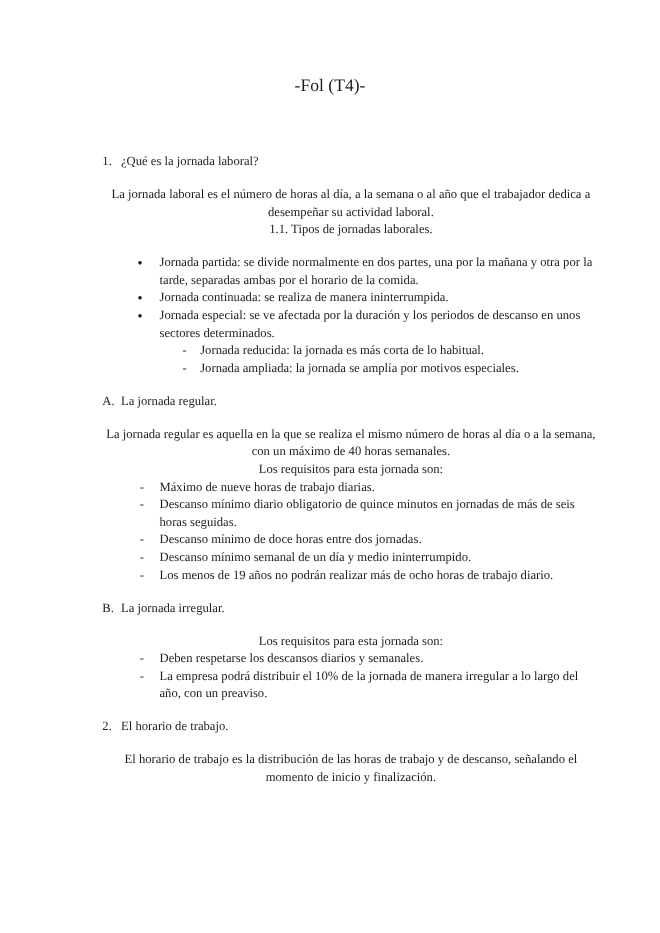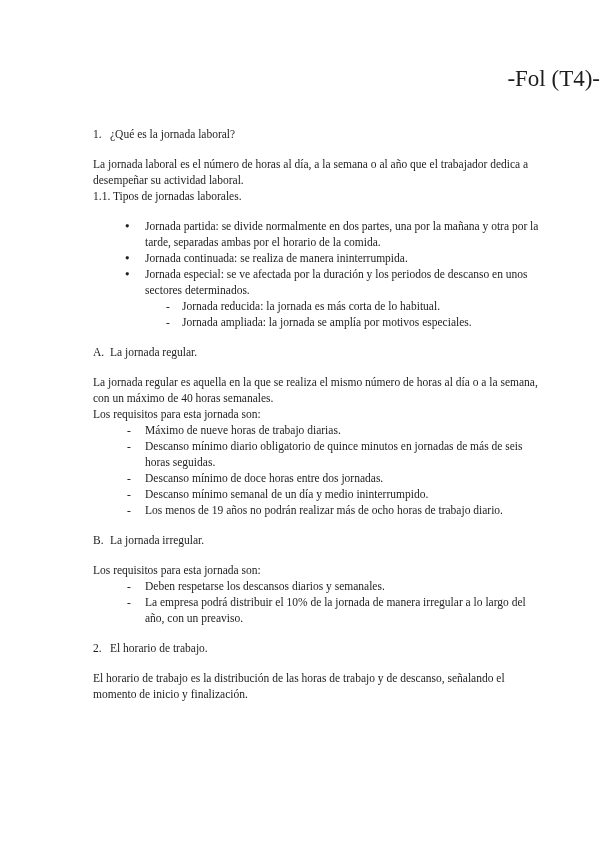--- a/index.html
+++ b/index.html
@@ -3,29 +3,29 @@
 <meta charset="utf-8">
 <style>
   html,body { margin:0; padding:0; background:#ffffff; }
   .page {
     width:600px; height:848px; background:#ffffff; overflow:hidden;
     font-family:"Liberation Serif","DejaVu Serif",serif;
     color:#1d1d1d; font-size:11.5px; line-height:16px;
     position:relative;
   }
   .doc-title {
-    text-align:right; font-size:23px; line-height:26px;
-    padding-top:66px; margin-bottom:34px;
+    text-align:center; font-size:16px; line-height:26px;
+    padding-top:66px; margin-bottom:47px;
   }
   .content { padding-left:93px; padding-right:55px; }
   .mb { margin-bottom:14px; }
   .sec-head { display:flex; }
   .sec-marker { width:17px; flex:none; }
   .sec-title { flex:1; }
-  .para { margin-left:0; }
+  .para { margin-left:0;text-align:center; }
   .li { display:flex; }
   .li .mk { flex:none; }
   .li .tx { flex:1; }
   .bullet-item { margin-left:32px; }
   .bullet-item .mk { width:20px; font-size:7.5px; line-height:16px; }
   .dash-item { margin-left:34px; }
   .dash-item .mk { width:18px; }
   .subdash-item { margin-left:73px; }
   .subdash-item .mk { width:16px; }
 </style>

